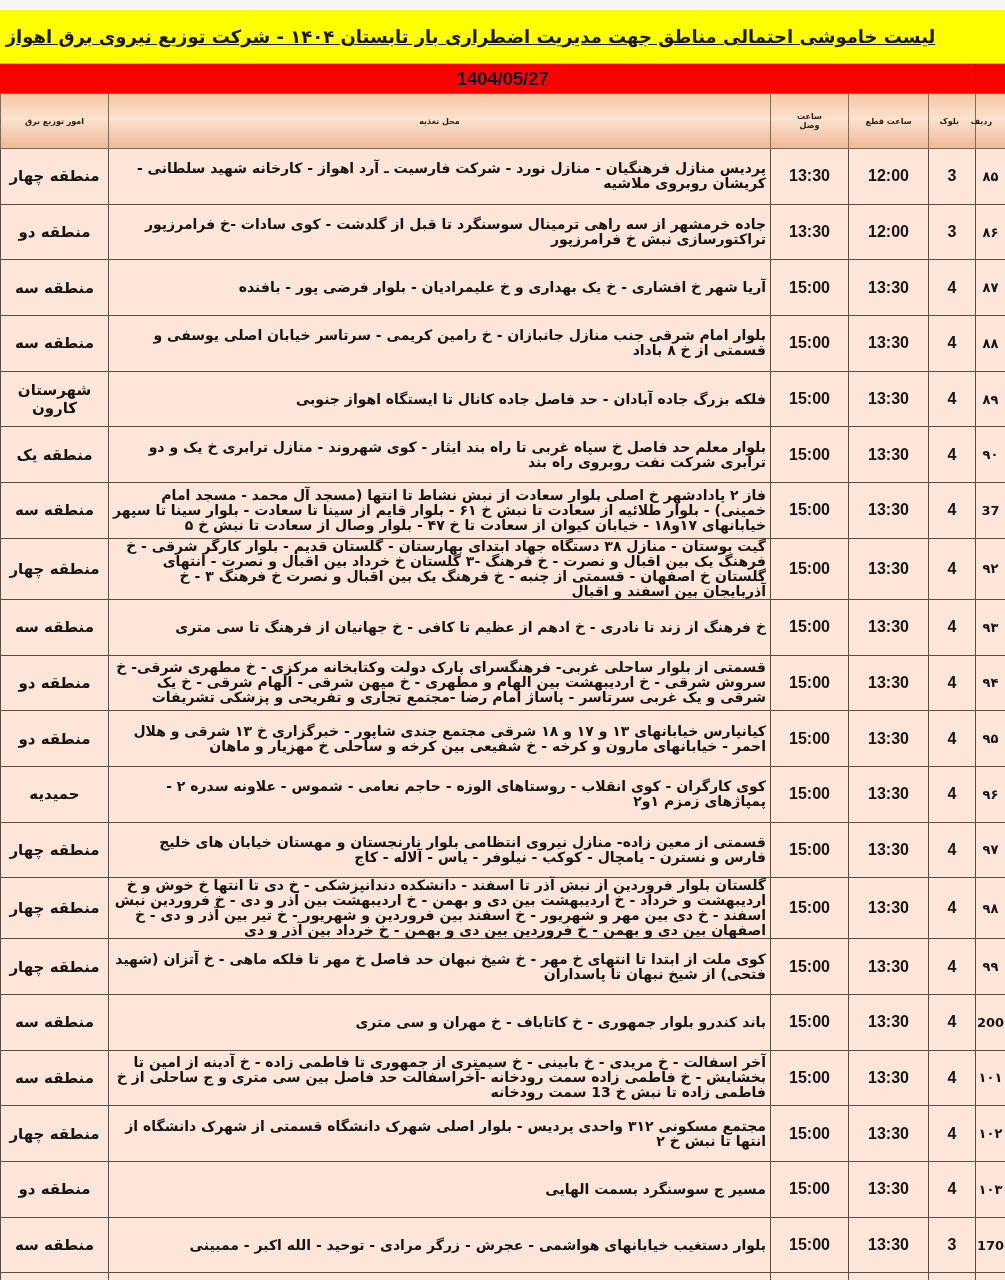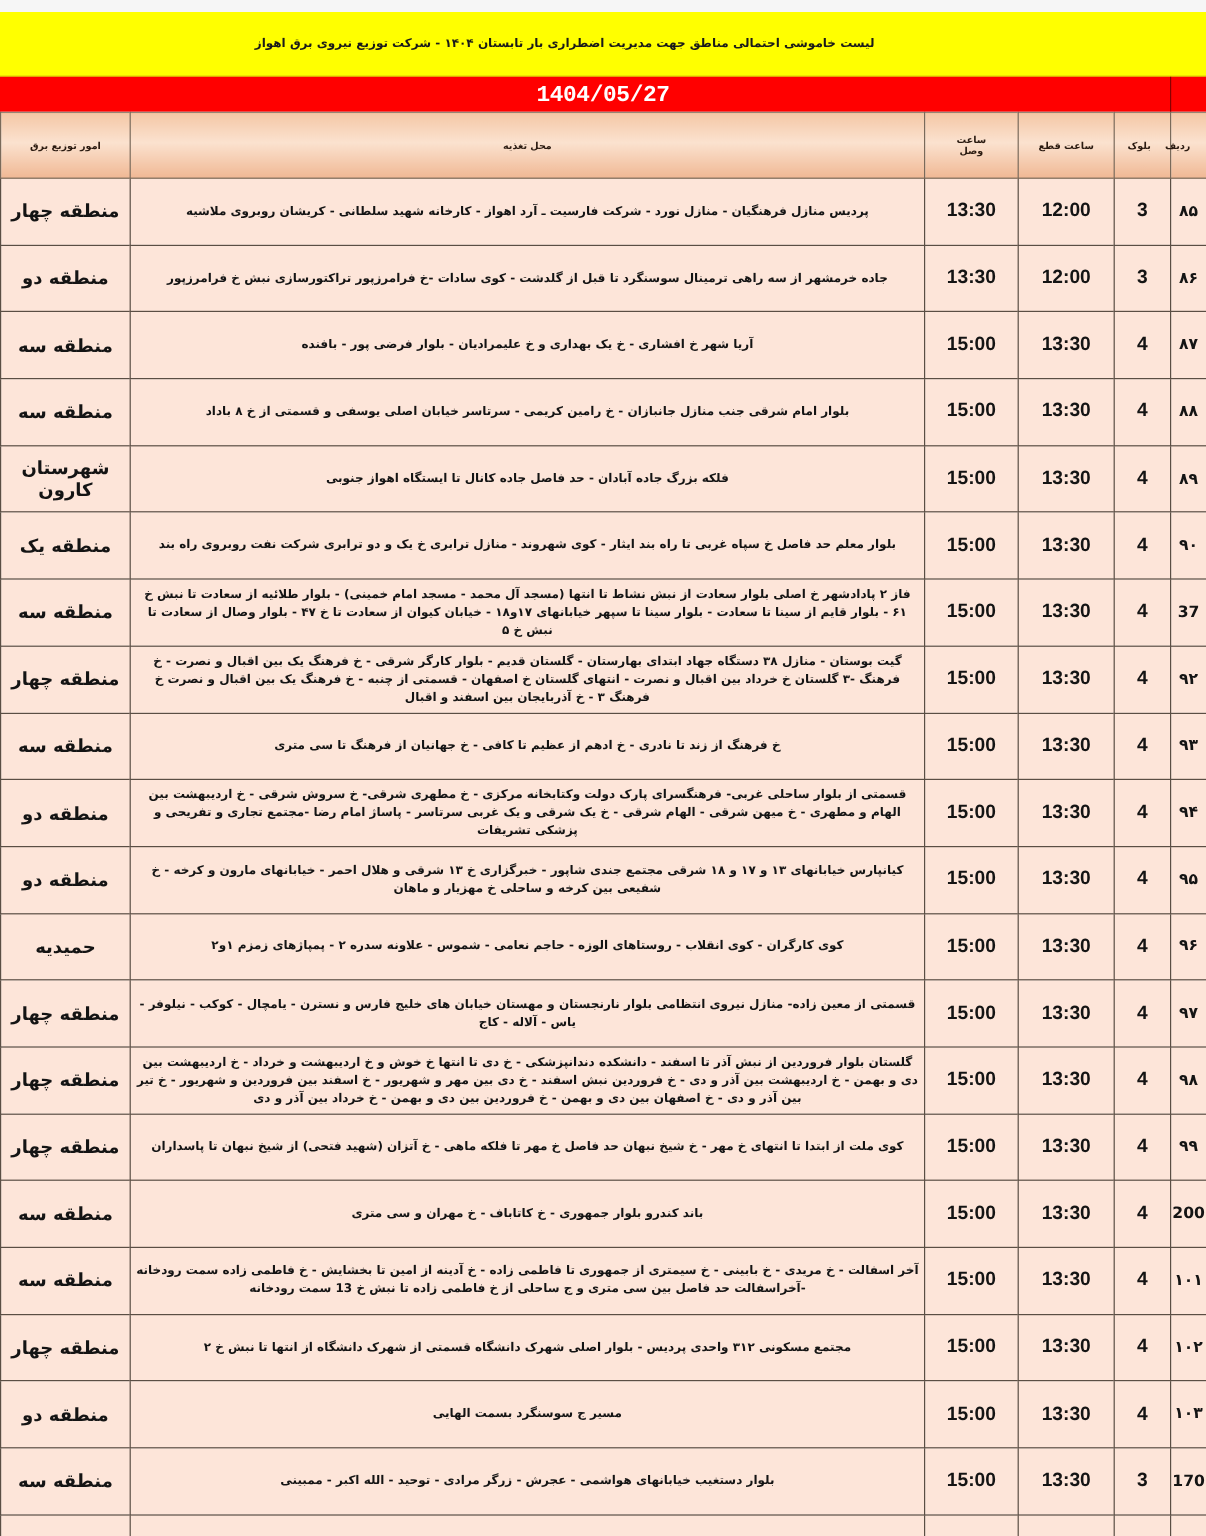--- a/index.html
+++ b/index.html
@@ -8,44 +8,44 @@
     background: #ffffff;
     font-family: "DejaVu Sans", "Liberation Sans", sans-serif;
   }
   .topstrip { height: 10px; background: #f6f6f6; }
   .title-bar {
     height: 53px; background: #ffff00;
     display: flex; align-items: center; justify-content: center;
     border-bottom: 1px solid #d8c000;
     direction: rtl;
   }
-  .title-bar span { font-size: 10px; font-weight: bold; color: #1a1a1a; margin-right: 64px; }
+  .title-bar span { font-size: 18px; font-weight: bold; color: #1a1a1a; margin-right: 64px; text-decoration: underline; }
   .date-bar {
     height: 29px; background: #ff0000; position: relative;
     display: flex; align-items: center; justify-content: center;
   }
-  .date-bar span { font-family: Liberation Mono, monospace; font-weight: bold; font-size: 19px; color: #ffffff; letter-spacing: -0.3px; }
+  .date-bar span { font-family: Liberation Sans, sans-serif; font-weight: bold; font-size: 19px; color: #0f172a; letter-spacing: -0.3px; }
   .date-bar .rowcap { position: absolute; right: 0; top: 0; width: 29px; height: 29px; border-left: 1px solid #8a0000; }
   table {
     border-collapse: collapse; width: 1005px; table-layout: fixed;
     direction: rtl;
   }
   th {
     height: 22px; font-size: 8px; font-weight: bold; color: #2a1a10;
     background: linear-gradient(to bottom, #f4c7a6 0%, #fbe2cf 45%, #f0b894 100%);
     border: 1px solid #7a6a5a; padding: 16px;
   }
   td {
     height: 54.7px; background: #fde5d9; border: 1px solid #5a4e44;
     text-align: center; vertical-align: middle; padding: 0 4px;
     color: #141414;
   }
   td.idx { font-size: 13px; font-weight: bold; padding: 0; }
   td.num { font-family: "Liberation Sans", sans-serif; font-size: 16px; font-weight: bold; padding: 0; }
-  td.loc { font-size: 10px; font-weight: bold; line-height: 15px; }
+  td.loc { font-size: 14px; font-weight: bold; line-height: 15px; text-align: right; }
   td.area { font-size: 15px; font-weight: bold; padding: 0; }
 </style>
 </head>
 <body>
 
 <div class="topstrip"></div>
 
 <div class="title-bar">
   <span>لیست خاموشی احتمالی مناطق جهت مدیریت اضطراری بار تابستان ۱۴۰۴ - شرکت توزیع نیروی برق اهواز</span>
 </div>

